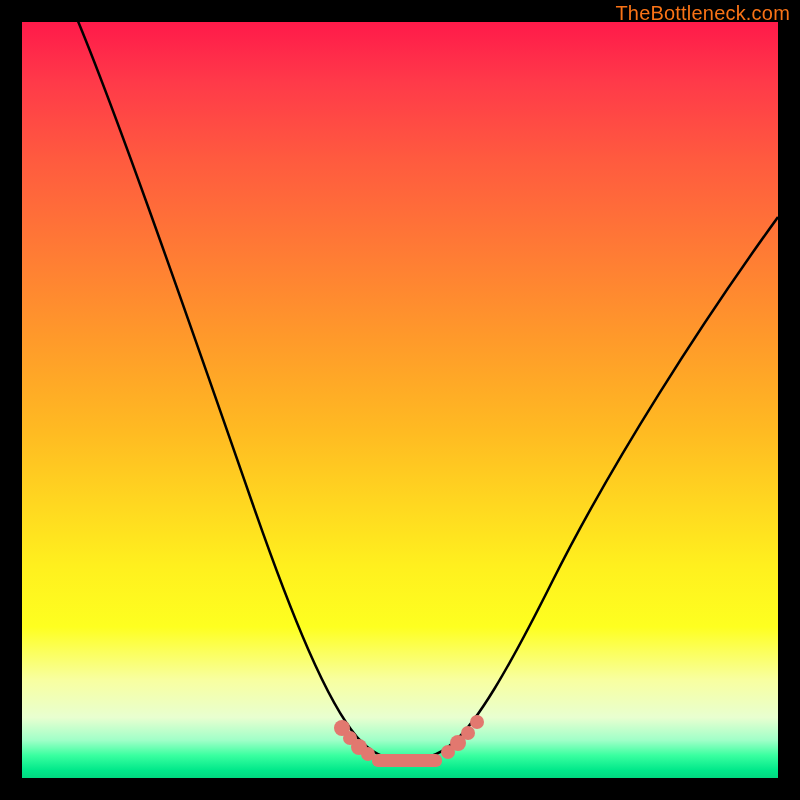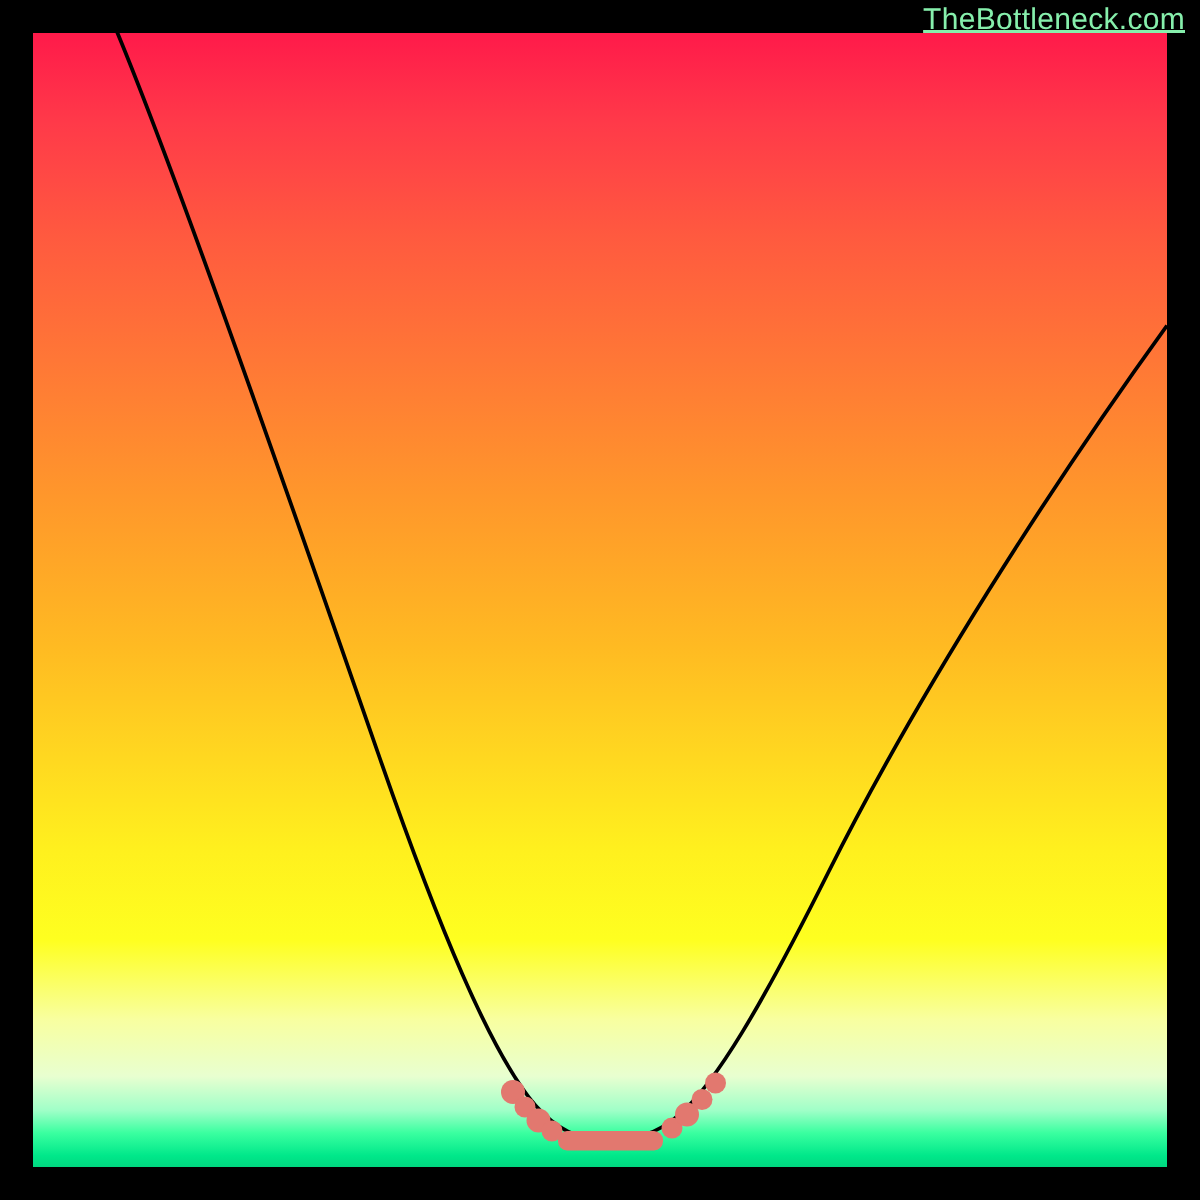--- a/index.html
+++ b/index.html
@@ -40,26 +40,25 @@
       #a0ffc8 95%,
       #3affa0 97%,
       #00e88a 99%,
       #00d880 100%
     );
   }
   .watermark {
     position: absolute;
     top: 2px;
     right: 10px;
-    color: #86efac;
+    color: #f97316;
     font-size: 20px;
     font-weight: 500;
     letter-spacing: 0.2px;
     user-select: none;
-    text-decoration: underline;
   }
   svg.curve {
     position: absolute;
     left: 0; top: 0;
     width: 756px; height: 756px;
   }
 </style>
 </head>
 <body>
 

